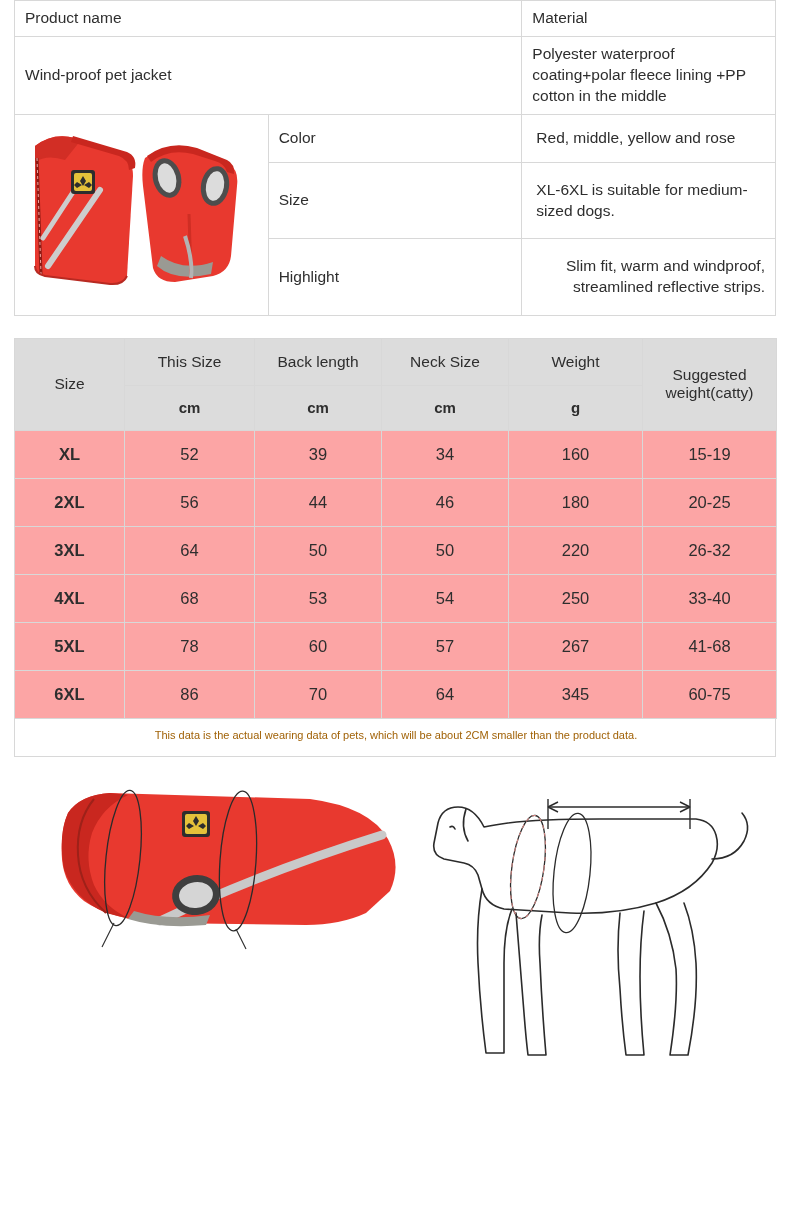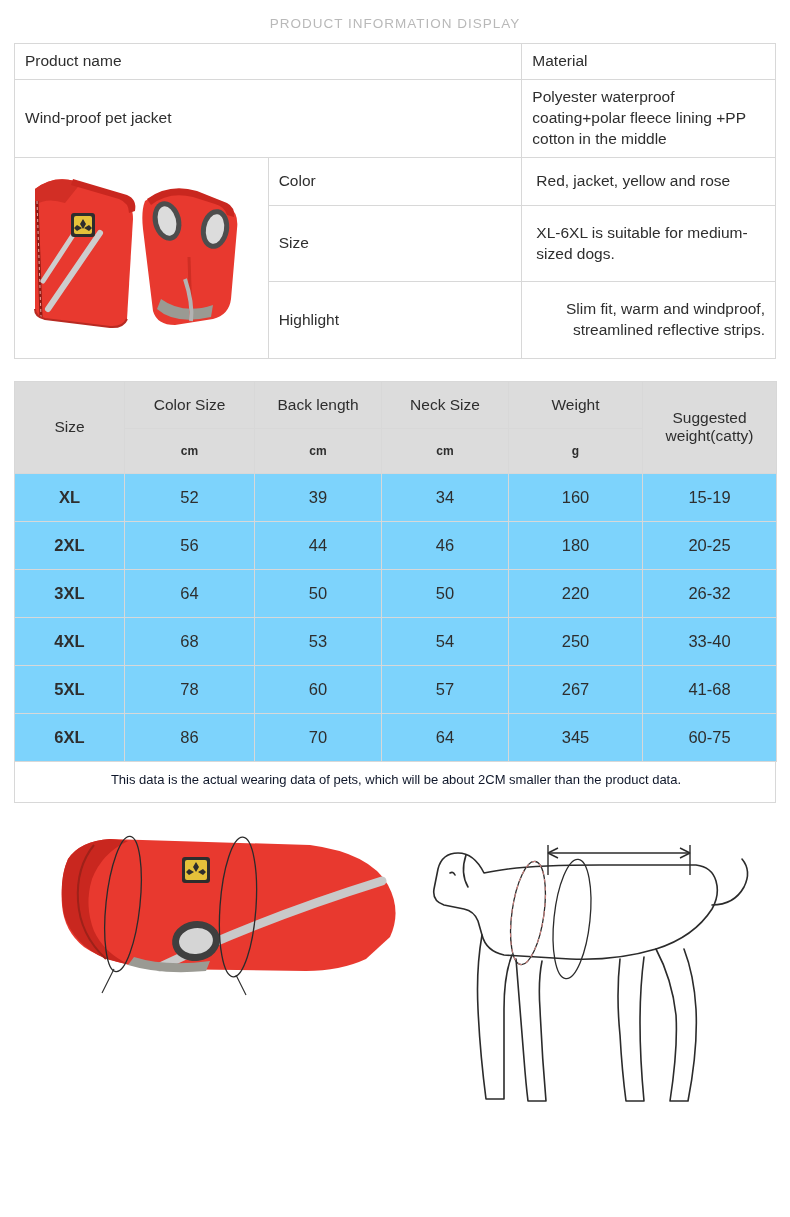--- a/index.html
+++ b/index.html
@@ -89,60 +89,59 @@
   .size-table thead th {
     background: #dcdcdc;
     font-weight: 400;
     font-size: 15.5px;
     height: 42px;
     padding: 2px 4px;
   }
   .size-table thead th.unit {
     font-weight: 700;
     height: 40px;
-    font-size: 12px;
+    font-size: 15px;
   }
   .size-table thead th.corner {
     font-weight: 400;
     font-size: 15.5px;
   }
   .size-table tbody td {
     height: 45px;
     font-size: 16.5px;
-    background: #7dd3fc;
+    background: #fca5a5;
   }
   .size-table tbody td.size-name {
     font-weight: 700;
     font-size: 16.5px;
   }
   .note-cell {
     border: 1px solid #d8d8d8;
     border-top: none;
     text-align: center;
-    font-size: 13px;
-    color: #0f172a;
+    font-size: 11px;
+    color: #a16207;
     line-height: 1.9;
     padding: 6px 6px 10px 8px;
   }
 
   
   .bottom {
     position: relative;
     margin-top: 16px;
     height: 330px;
     width: 790px;
   }
   svg { display: block; }
 </style>
 </head>
 <body>
 
 <div class="page">
 
-  <div class="header-title">PRODUCT INFORMATION DISPLAY</div>
 
   <table class="info-table">
     <tbody>
       <tr>
         <td colspan="2" class="label-cell">Product name</td>
         <td class="label-cell">Material</td>
       </tr>
       <tr>
         <td colspan="2">Wind-proof pet jacket</td>
         <td>Polyester waterproof coating+polar fleece lining +PP cotton in the middle</td>
@@ -181,21 +180,21 @@
               <path d="M132 40 Q154 24 182 32 L212 44 Q220 48 219 58 L212 56 Q210 48 200 45 L178 38 Q154 32 136 46 Z" fill="#c9271f"></path>
 
               <path d="M142 150 Q160 166 196 158 L198 146 Q168 156 146 140 Z" fill="#9a9a93"></path>
 
               <path d="M174 98 L176 160" stroke="#cf2e24" stroke-width="3" fill="none"></path>
               <path d="M170 120 q8 24 6 42" stroke="#b3b3b3" stroke-width="4" fill="none"></path>
             </g>
           </svg>
         </td>
         <td>Color</td>
-        <td class="cell-pad-left">Red, jacket, yellow and rose</td>
+        <td class="cell-pad-left">Red, middle, yellow and rose</td>
       </tr>
       <tr>
         <td>Size</td>
         <td class="cell-pad-left">XL-6XL is suitable for medium-sized dogs.</td>
       </tr>
       <tr>
         <td>Highlight</td>
         <td class="highlight-cell">Slim fit, warm and windproof, streamlined reflective strips.</td>
       </tr>
     </tbody>
@@ -207,21 +206,21 @@
         <col style="width:110px">
         <col style="width:130px">
         <col style="width:127px">
         <col style="width:127px">
         <col style="width:134px">
         <col style="width:134px">
       </colgroup>
       <thead>
         <tr>
           <th class="corner" rowspan="2">Size</th>
-          <th>Color Size</th>
+          <th>This Size</th>
           <th>Back length</th>
           <th>Neck Size</th>
           <th>Weight</th>
           <th rowspan="2">Suggested weight(catty)</th>
         </tr>
         <tr>
           <th class="unit">cm</th>
           <th class="unit">cm</th>
           <th class="unit">cm</th>
           <th class="unit">g</th>

